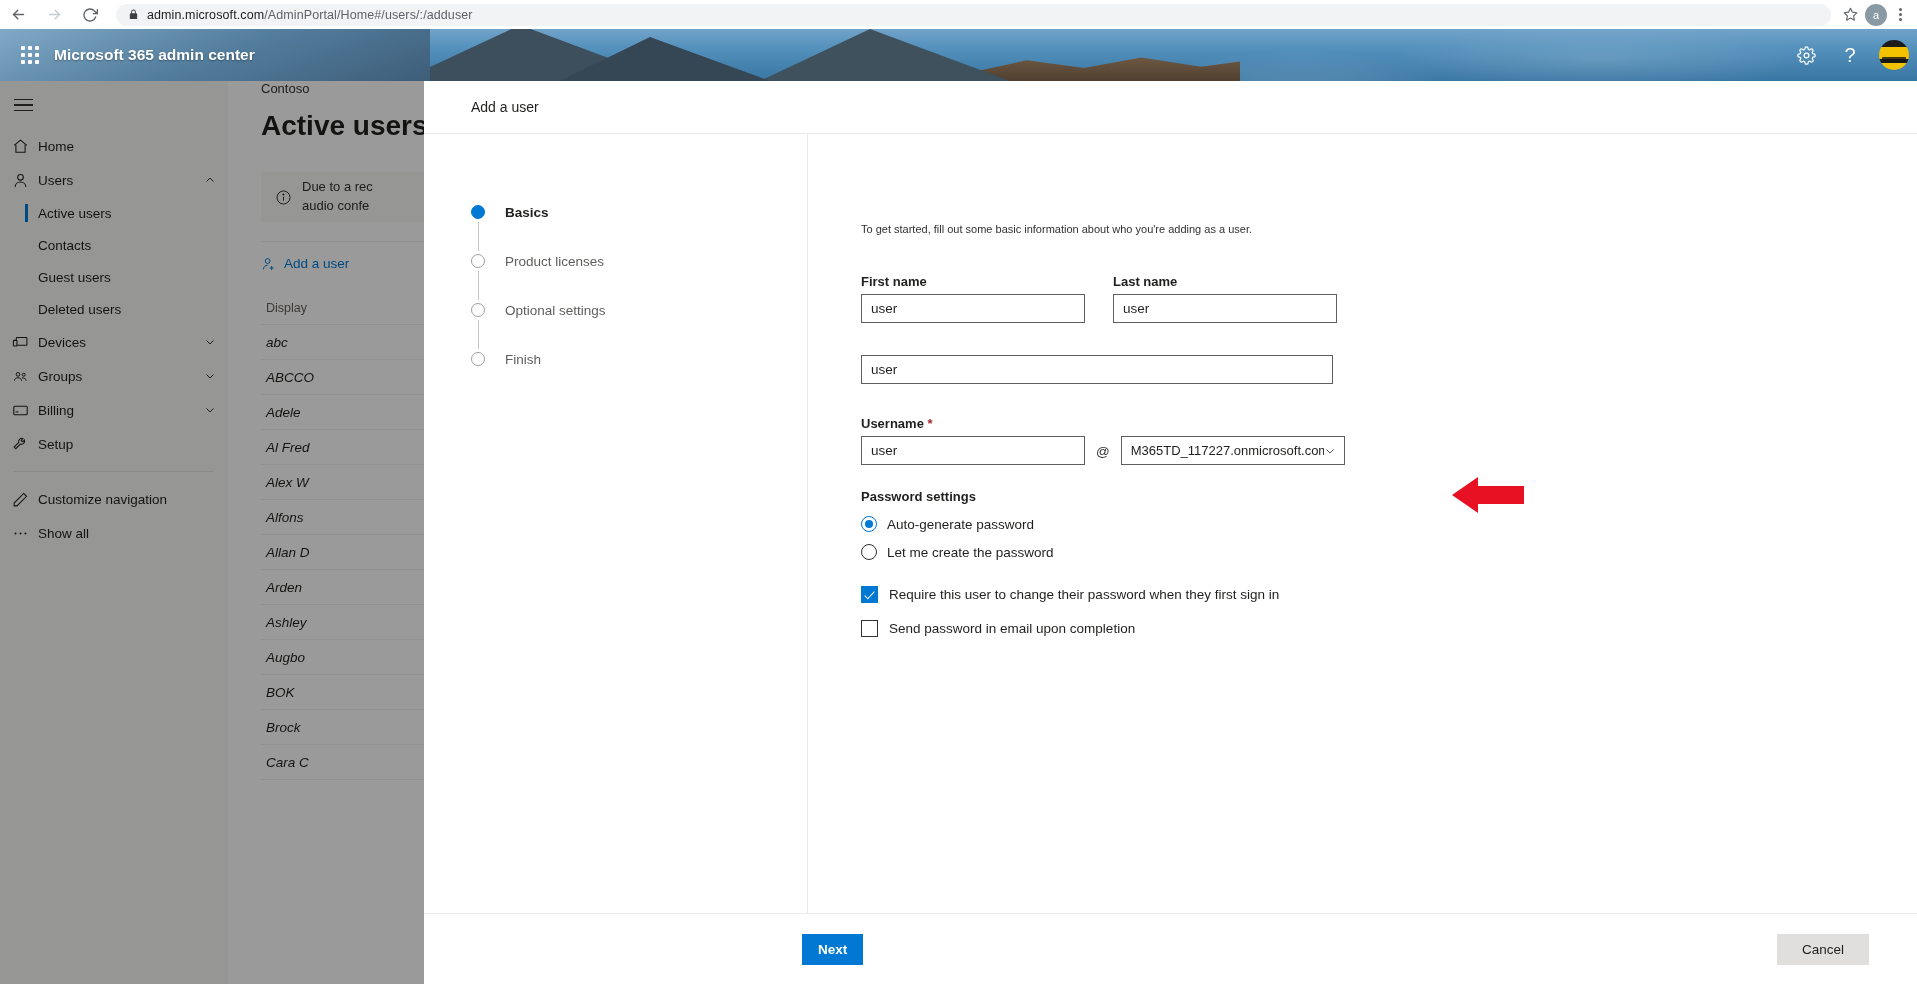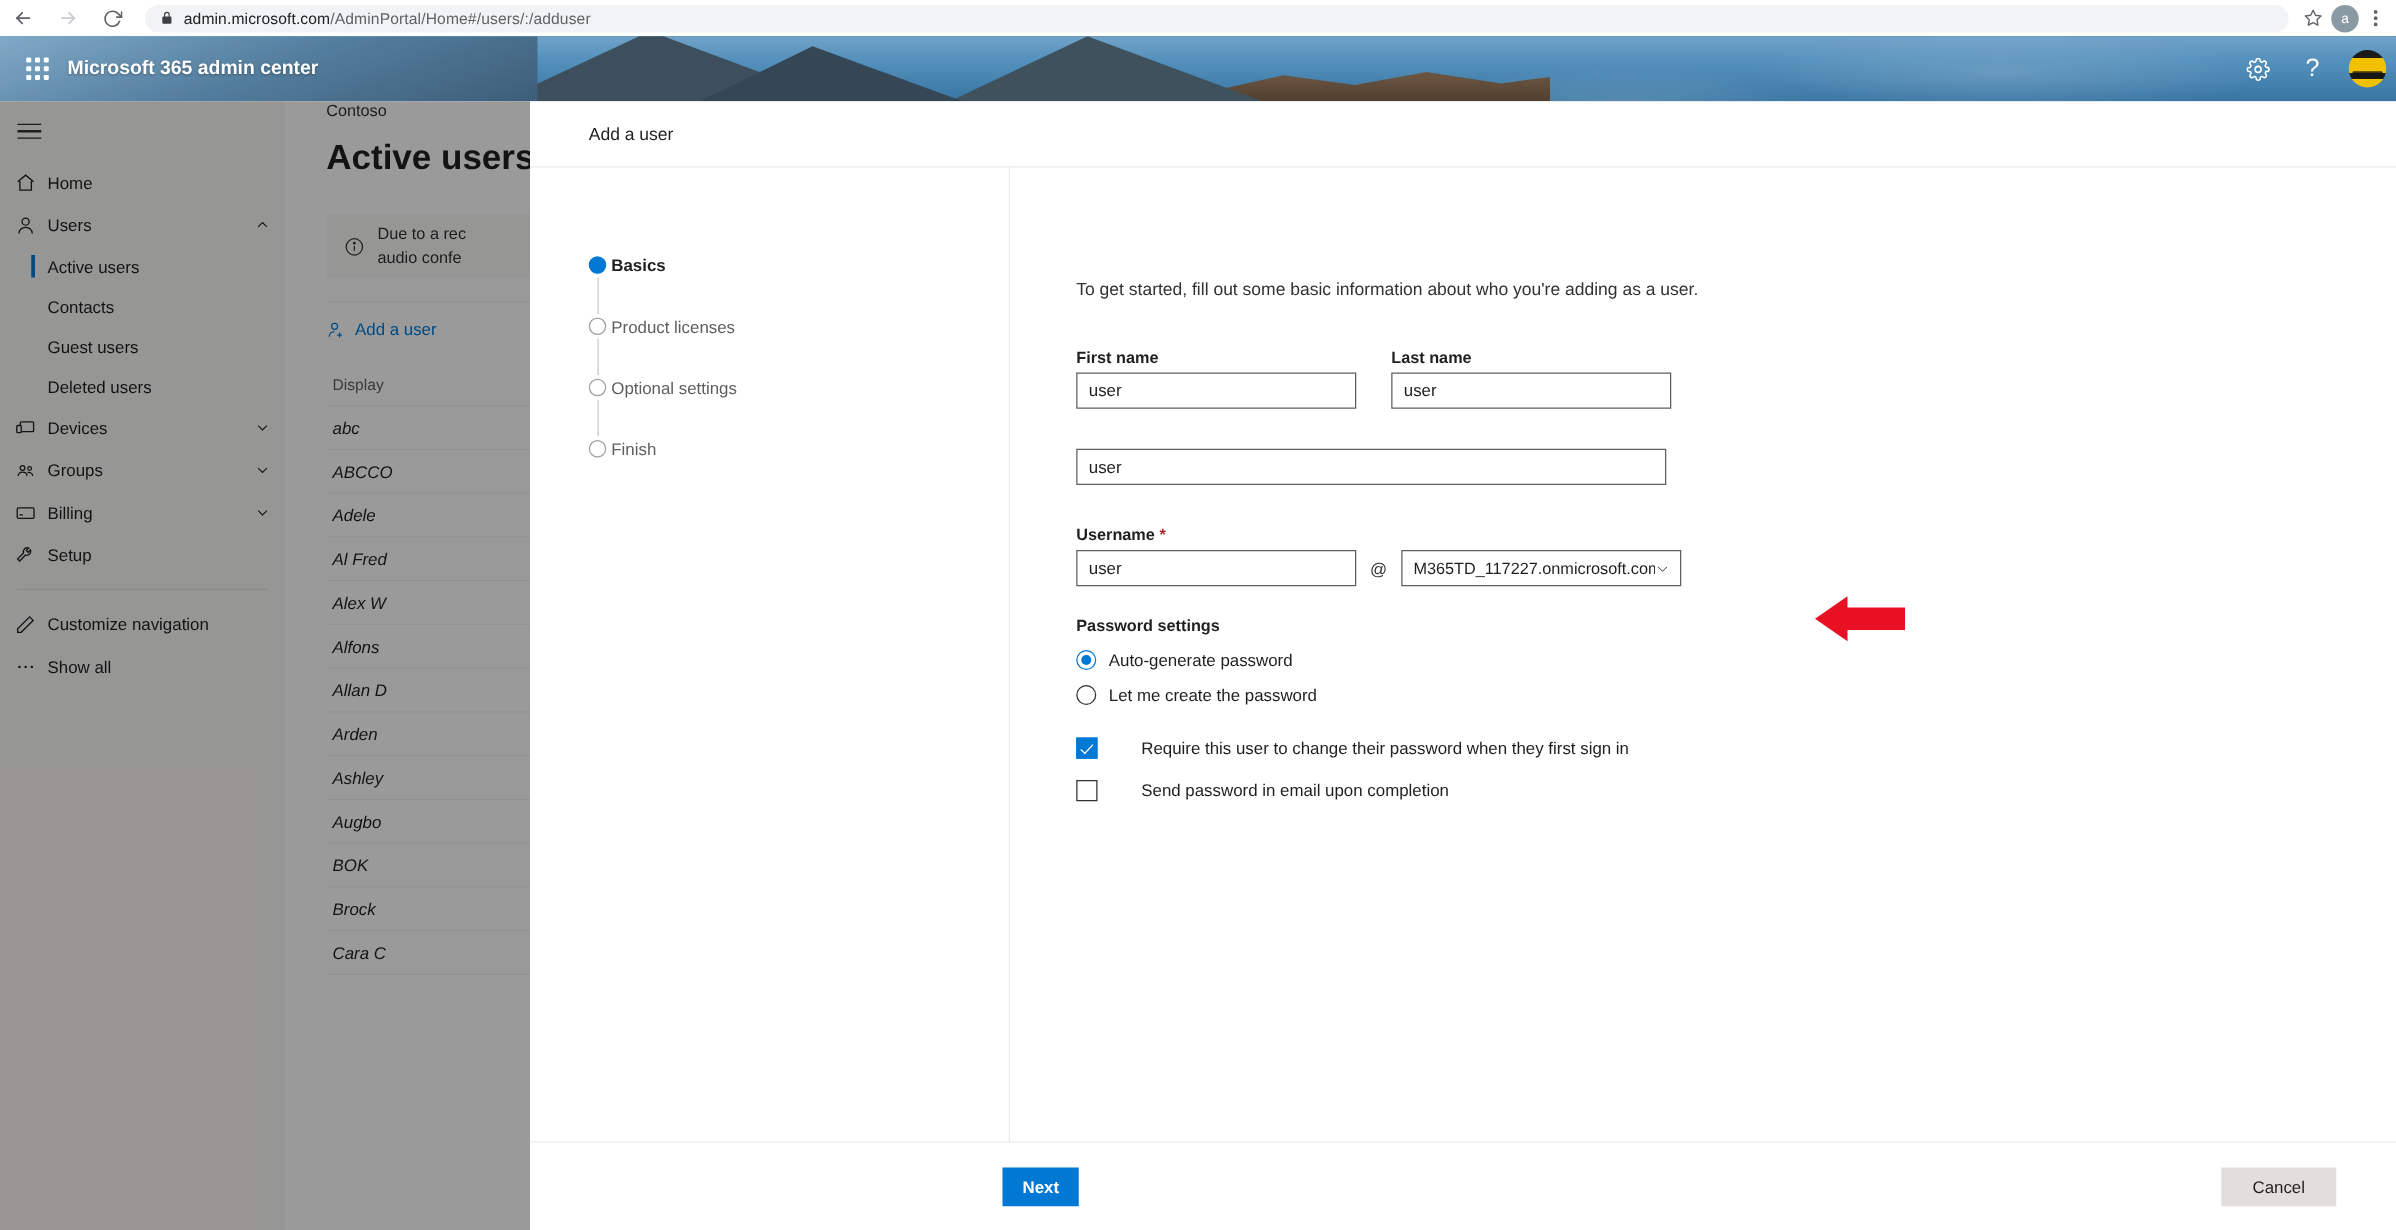--- a/index.html
+++ b/index.html
@@ -220,36 +220,36 @@
     border-bottom: 1px solid #edebe9;
   }
   .panel-body { flex: 1 1 auto; display:flex; min-height: 0; }
 
   .wizard {
     width: 384px; flex: 0 0 384px;
     border-right: 1px solid #edebe9;
     padding-top: 68px; padding-left: 47px;
     position: relative;
   }
-  .wz-step { display:flex; align-items:center; gap: 4px; height: 20px; position: relative; }
+  .wz-step { display:flex; align-items:center; gap: 20px; height: 20px; position: relative; }
   .wz-dot {
     width: 14px; height: 14px; border-radius: 50%;
     border: 1.5px solid #a19f9d; background:#fff;
     flex: 0 0 14px; position: relative; z-index: 2;
   }
   .wz-dot.active { background:#0078d4; border-color:#0078d4; }
   .wz-label { font-size: 13.5px; color:#605e5c; white-space: nowrap; }
   .wz-label.active { color:#201f1e; font-weight: bold; }
   .wz-line { width: 1px; background:#c8c6c4; height: 29px; margin-left: 6.5px; }
 
   .form {
     flex: 1 1 auto; padding: 52px 0 0 53px; overflow: hidden;
   }
   .form h1 { font-size: 23px; font-weight: bold; color:#201f1e; letter-spacing: -0.2px; }
-  .form .lede { margin-top: 37px; font-size: 14px; color:#323130; }
+  .form .lede { margin-top: 37px; font-size: 11px; color:#323130; }
 
   .fld-label { font-size: 13px; font-weight: bold; color:#201f1e; margin-bottom: 5px; }
   .req { color:#a4262c; font-weight: bold; }
   .tb {
     height: 29px; border: 1px solid #605e5c; background:#fff;
     display:flex; align-items:center; padding: 0 9px;
     font-size: 13.5px; color:#201f1e;
   }
   .row2 { display:flex; gap: 28px; margin-top: 39px; }
   .col-a { width: 224px; }
@@ -284,21 +284,21 @@
   .cb-row { display:flex; align-items:center; gap: 11px; margin-top: 17px; }
   .cb {
     width: 17px; height: 17px; border:1px solid #323130; background:#fff; flex:0 0 17px;
     position:relative;
   }
   .cb.on { background:#0078d4; border-color:#0078d4; }
   .cb.on::after {
     content:""; position:absolute; left:5px; top:2px; width:4px; height:9px;
     border: solid #fff; border-width: 0 1.8px 1.8px 0; transform: rotate(43deg);
   }
-  .cb-lbl { font-size: 13.5px; color:#201f1e;margin-left:24px; }
+  .cb-lbl { font-size: 13.5px; color:#201f1e; }
 
   .panel-foot {
     flex: 0 0 71px; border-top: 1px solid #edebe9;
     display:flex; align-items:center; padding: 0 48px 0 378px;
     position: relative;
   }
   .btn-primary {
     background:#0078d4; color:#fff; border:none;
     height: 31px; min-width: 57px; padding: 0 16px;
     font-size: 13.5px; font-weight: bold; cursor:pointer;

